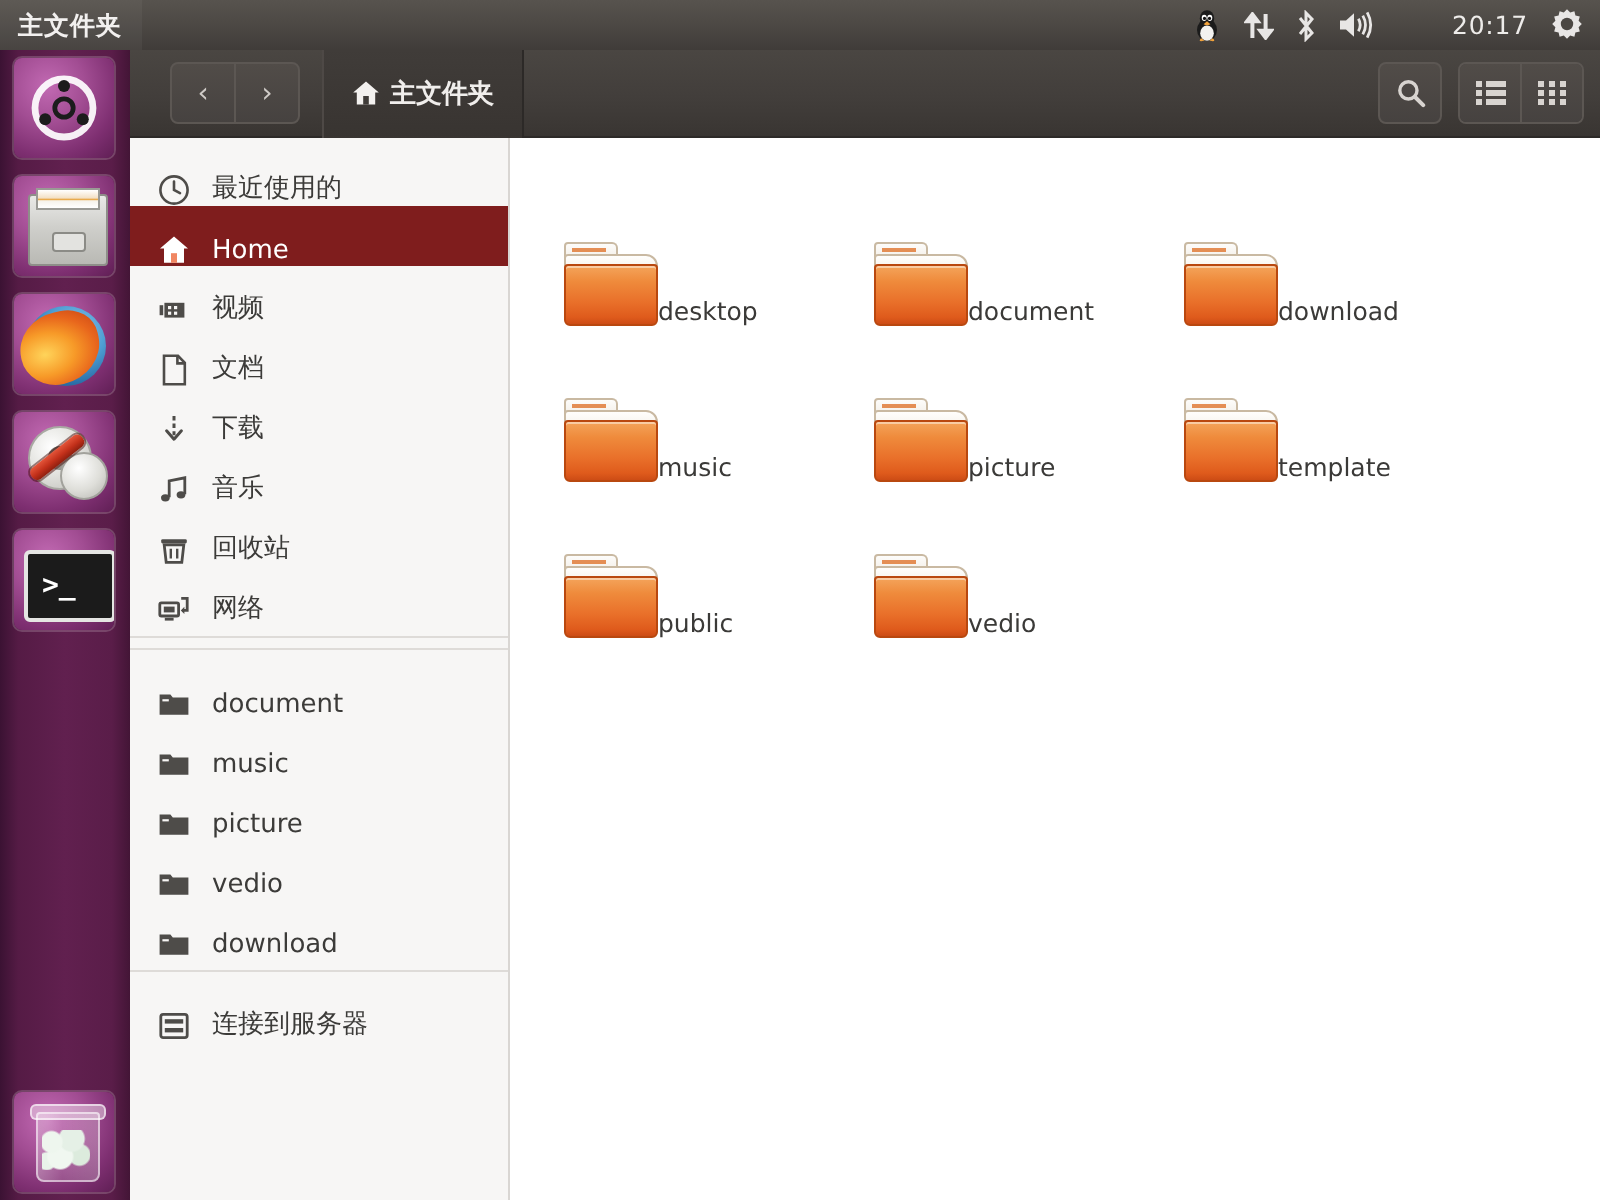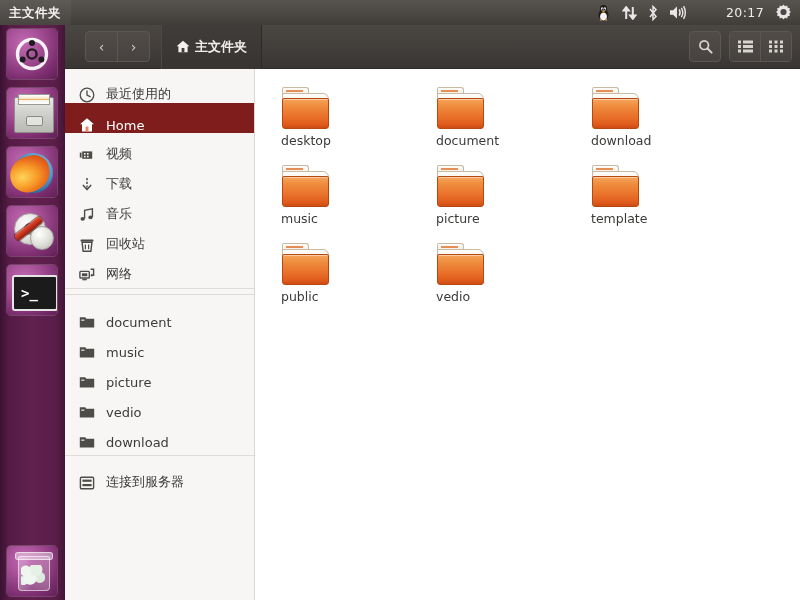--- a/index.html
+++ b/index.html
@@ -300,22 +300,22 @@
   .icon-grid {
     display: grid;
     grid-template-columns: repeat(3, 155px);
     grid-auto-rows: 78px;
     column-gap: 0px;
     row-gap: 0px;
   }
   .file-item {
     width: 155px;
     display: flex;
-    flex-direction: column;
-    align-items: flex-start;
+    flex-direction: row;
+    align-items: flex-end;
     padding-top: 2px;
   }
   .folder-ico {
     position: relative;
     width: 48px; height: 42px;
   }
   .fi-tab {
     position: absolute; left: 1px; top: 0; width: 25px; height: 9px;
     background: linear-gradient(to bottom, #fdfcfa 0%, #f1ece4 100%);
     border: 1px solid #c9b9a2;
@@ -538,20 +538,29 @@
               <svg width="16" height="16" viewBox="0 0 16 16">
                 <rect x="3.2" y="4.4" width="10" height="7.4" fill="currentColor"></rect>
                 <rect x="0.8" y="5.6" width="1.8" height="5" fill="currentColor"></rect>
                 <rect x="5" y="6" width="1.6" height="1.6" fill="#f7f6f5"></rect>
                 <rect x="8" y="6" width="1.6" height="1.6" fill="#f7f6f5"></rect>
                 <rect x="5" y="8.8" width="1.6" height="1.6" fill="#f7f6f5"></rect>
                 <rect x="8" y="8.8" width="1.6" height="1.6" fill="#f7f6f5"></rect>
               </svg>
             </span>
             <span>视频</span>
+          </div>
+          <div class="side-item">
+            <span class="si-ico">
+              <svg width="16" height="16" viewBox="0 0 16 16">
+                <path d="M3 0.9 L10 0.9 L13.4 4.4 L13.4 15.1 L3 15.1 Z" fill="none" stroke="currentColor" stroke-width="1.3"></path>
+                <path d="M9.7 1.1 L9.7 4.7 L13.3 4.7" fill="none" stroke="currentColor" stroke-width="1.3"></path>
+              </svg>
+            </span>
+            <span>文档</span>
           </div>
           <div class="side-item">
             <span class="si-ico">
               <svg width="16" height="16" viewBox="0 0 16 16">
                 <path d="M8 1 L8 10.6" stroke="currentColor" stroke-width="1.5" fill="none" stroke-dasharray="2.2 1.6"></path>
                 <path d="M4.3 8.4 L8 12.6 L11.7 8.4" fill="none" stroke="currentColor" stroke-width="1.5" stroke-linecap="round" stroke-linejoin="round"></path>
               </svg>
             </span>
             <span>下载</span>
           </div>

